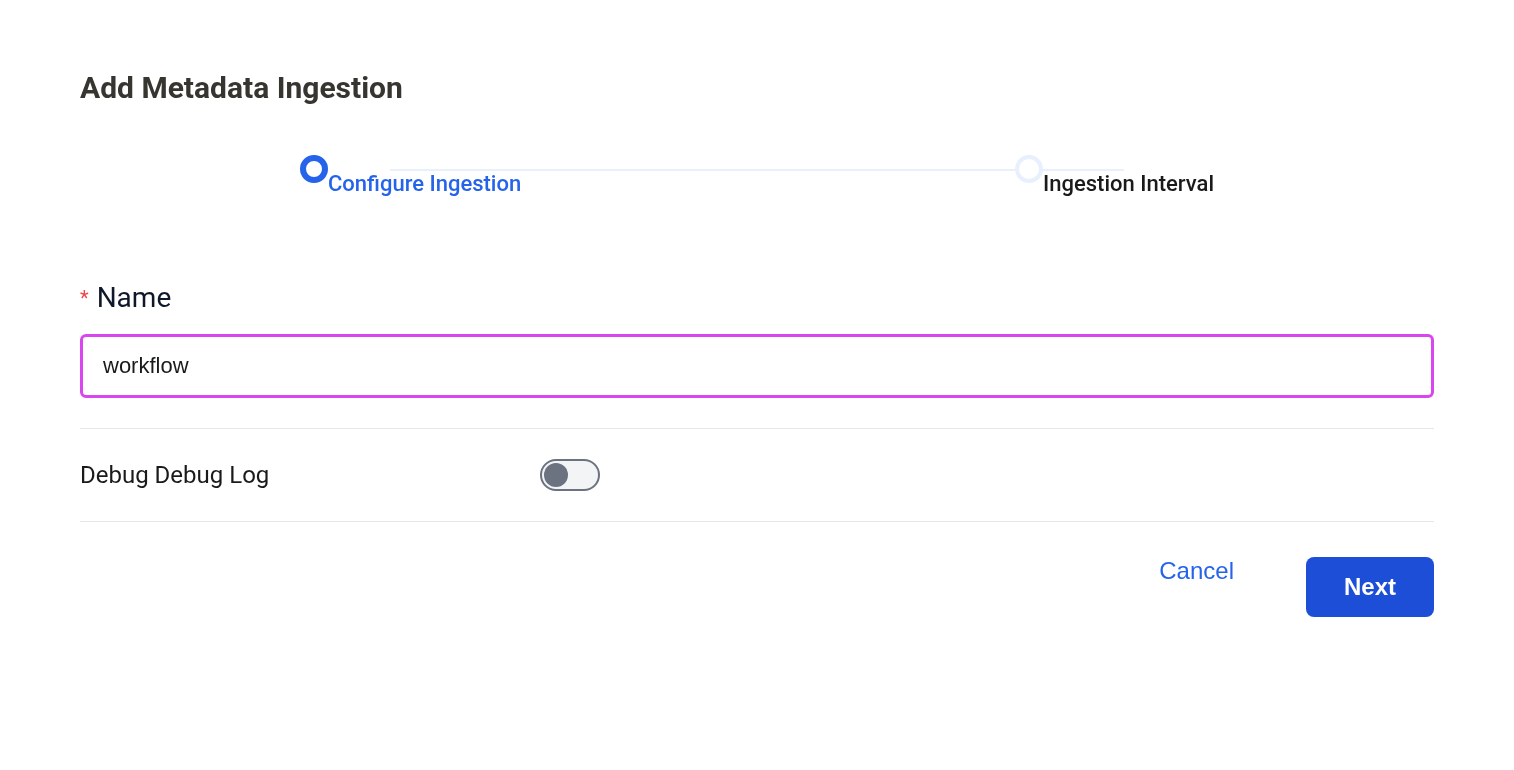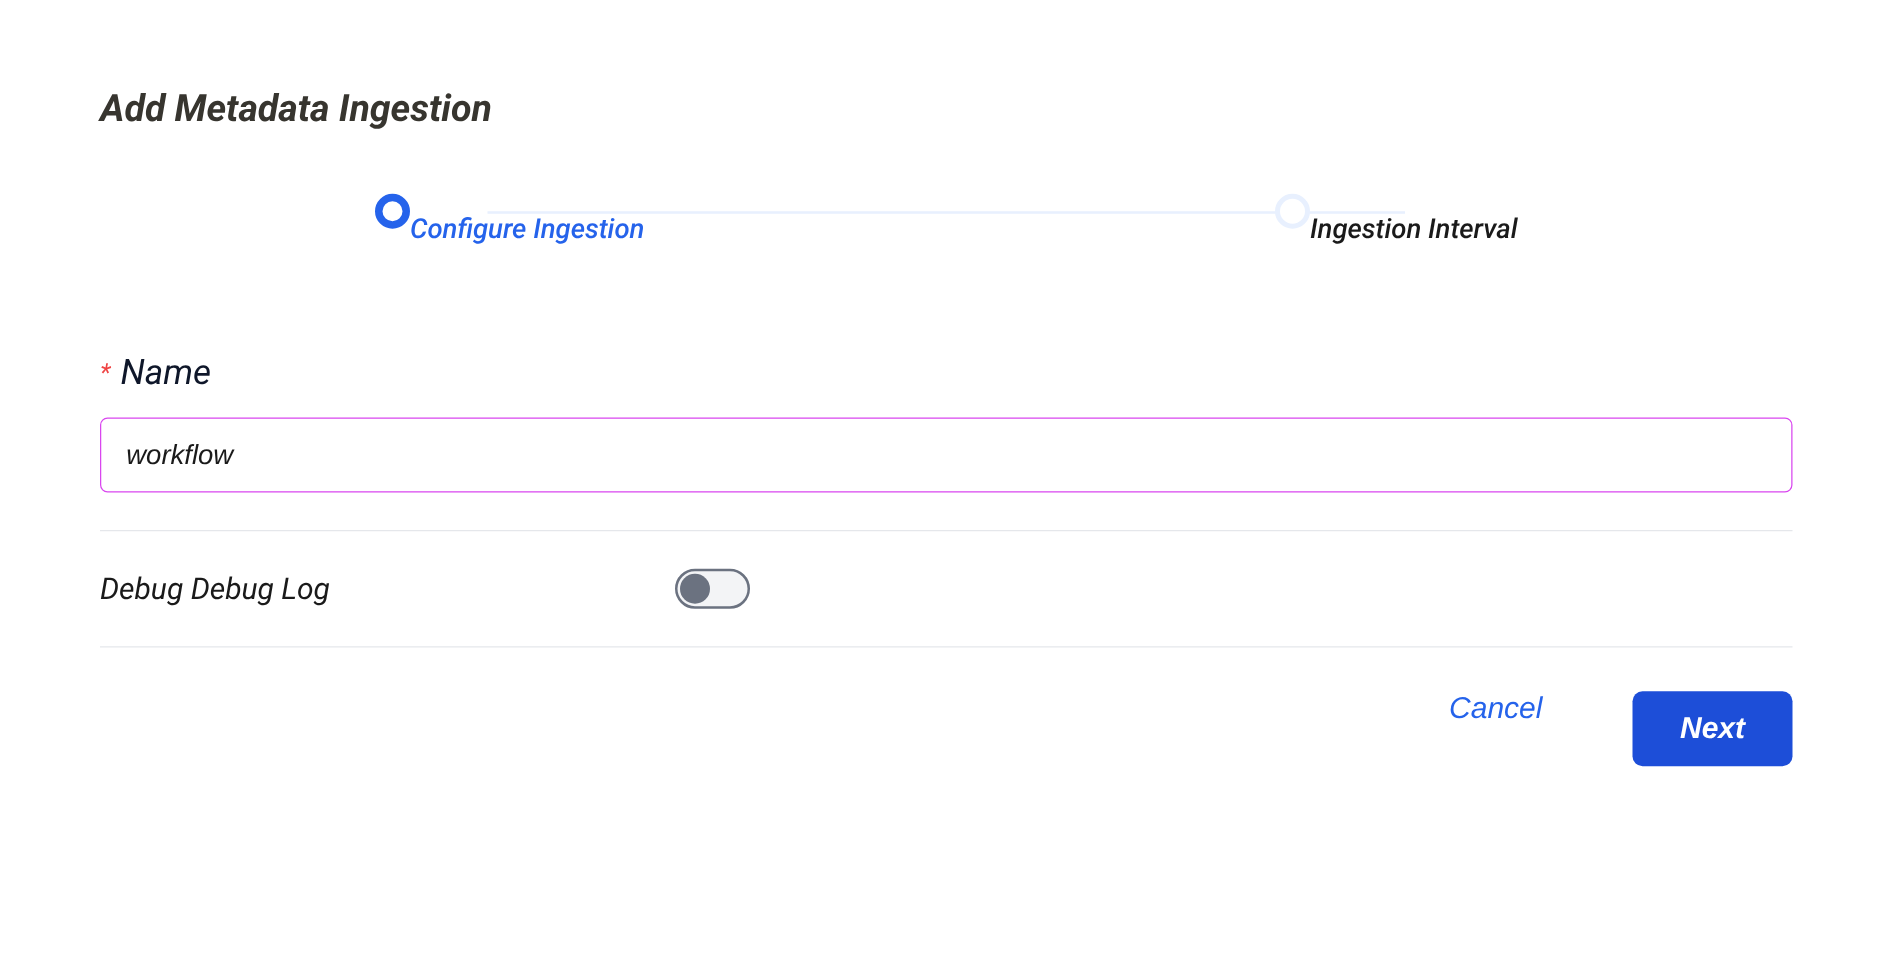--- a/index.html
+++ b/index.html
@@ -1,19 +1,18 @@
 <!DOCTYPE html>
 <html><head>
   <meta charset="utf-8">
   <style>
     * {
       box-sizing: border-box;
       margin: 0;
       padding: 0;
-      font-style: italic;
     }
     body {
       font-family: -apple-system, BlinkMacSystemFont, "Segoe UI", Roboto, "Helvetica Neue", Arial, sans-serif;
       background: #ffffff;
       color: #37352f;
       padding: 70px 80px;
     }
     .container {
       max-width: 1360px;
     }
@@ -85,21 +84,21 @@
     }
     .form-label {
       font-size: 28px;
       font-weight: 400;
       color: #0f172a;
     }
     .text-input {
       width: 100%;
       padding: 16px 20px;
       font-size: 22px;
-      border: 1px solid #d946ef;
+      border: 3px solid #d946ef;
       border-radius: 6px;
       color: #1a1a1a;
       background: #ffffff;
       outline: none;
     }
     .toggle-row {
       display: flex;
       align-items: center;
       justify-content: space-between;
       width: 520px;

